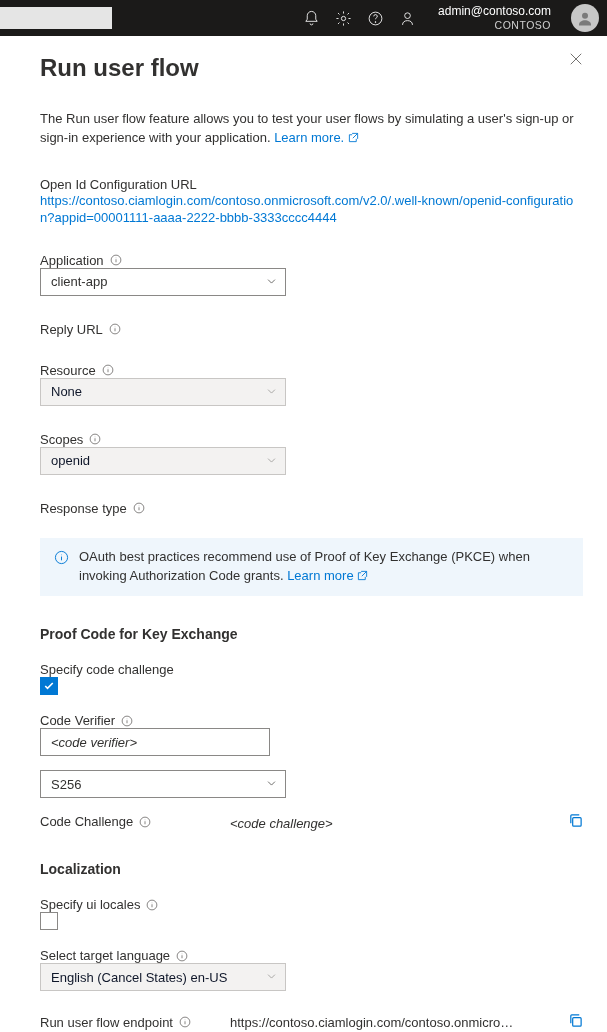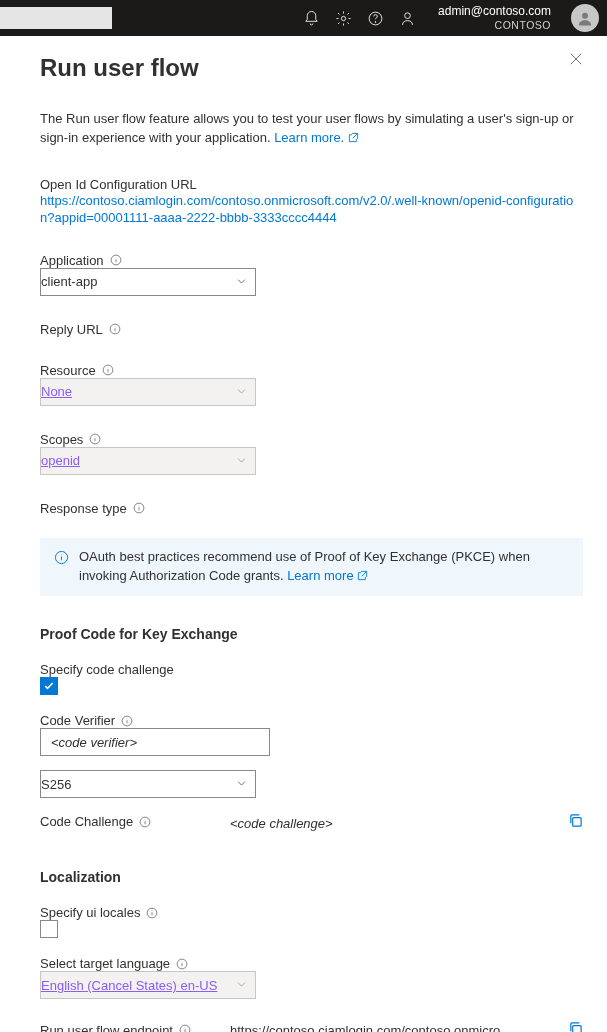--- a/index.html
+++ b/index.html
@@ -20,22 +20,22 @@
   .link { color: #0078d4; cursor: pointer; }
   .ext-icon { display: inline-block; vertical-align: -1px; }
   .ext-icon svg { width: 11px; height: 11px; stroke: #0078d4; fill: none; stroke-width: 1.3; }
   .row { display: flex; align-items: flex-start; margin-bottom: 22px; flex-direction: column; }
   .row.tight { margin-bottom: 14px; }
   .lbl { width: 190px; flex-shrink: 0; display: flex; align-items: center; gap: 6px; font-size: 13px; color: #323130; padding-top: 4px; }
   .info-icon { display: inline-flex; }
   .info-icon svg { width: 12px; height: 12px; stroke: #605e5c; fill: none; stroke-width: 1; }
   .val { flex: 1; min-width: 0; }
   .oidc-url { color: #0078d4; font-size: 13px; line-height: 1.35; word-break: break-all; cursor: pointer; }
-  .select, .input { width: 216px; height: 28px; border: 1px solid #8a8886; background: #fff; padding: 0 28px 0 0; font-size: 13px; font-family: inherit; color: #323130; position: relative; display: flex; align-items: center; cursor: pointer; }
-  .select.disabled, .input.disabled { background: #f3f2f1; border-color: #c8c6c4; color: #8b5cf6; cursor: not-allowed; text-decoration: underline; }
+  .select, .input { width: 246px; height: 28px; border: 1px solid #8a8886; background: #fff; padding: 0 28px 0 10px; font-size: 13px; font-family: inherit; color: #323130; position: relative; display: flex; align-items: center; cursor: pointer; }
+  .select.disabled, .input.disabled { background: #f3f2f1; border-color: #c8c6c4; color: #0f172a; cursor: not-allowed; }
   .chev { position: absolute; right: 8px; top: 50%; transform: translateY(-50%); }
   .chev svg { width: 11px; height: 11px; stroke: #605e5c; fill: none; stroke-width: 1.3; }
   .select.disabled .chev svg { stroke: #a19f9d; }
   .inputbox { width: 230px; height: 28px; border: 1px solid #8a8886; padding: 0 10px; font-size: 13px; font-family: inherit; color: #323130; }
   .inputbox.italic { font-style: italic; }
   .checkbox { width: 18px; height: 18px; border: 1px solid #8a8886; cursor: pointer; display: flex; align-items: center; justify-content: center; }
   .checkbox.checked { background: #0078d4; border-color: #0078d4; }
   .checkbox.checked svg { width: 12px; height: 12px; stroke: #fff; stroke-width: 2.2; fill: none; }
   .infobox { background: #eff6fc; border-left: 0; padding: 10px 14px; display: flex; gap: 10px; font-size: 13px; line-height: 1.45; margin: 6px 0 30px 0; }
   .infobox-icon svg { width: 15px; height: 15px; stroke: #0078d4; fill: none; stroke-width: 1; margin-top: 2px; }
@@ -275,21 +275,21 @@
     </div>
     <div class="static-italic">&lt;code challenge&gt;</div>
     <span class="copy-btn">
       <svg viewBox="0 0 16 16">
           <rect x="5" y="5" width="9" height="9" rx="1"></rect>
           <path d="M3 11V3a1 1 0 0 1 1-1h8"></path>
         </svg>
     </span>
   </div>
 
-  <div class="section-hdr" style="margin-top:38px">Localization</div>
+  <div class="section-hdr" style="margin-top:30px">Localization</div>
 
   <div class="row tight">
     <div class="lbl">
       <span>Specify ui locales</span>
       <span class="info-icon">
           <svg viewBox="0 0 16 16">
             <circle cx="8" cy="8" r="6.5"></circle>
             <path d="M8 7v4M8 5v.5"></path>
           </svg>
         </span>

